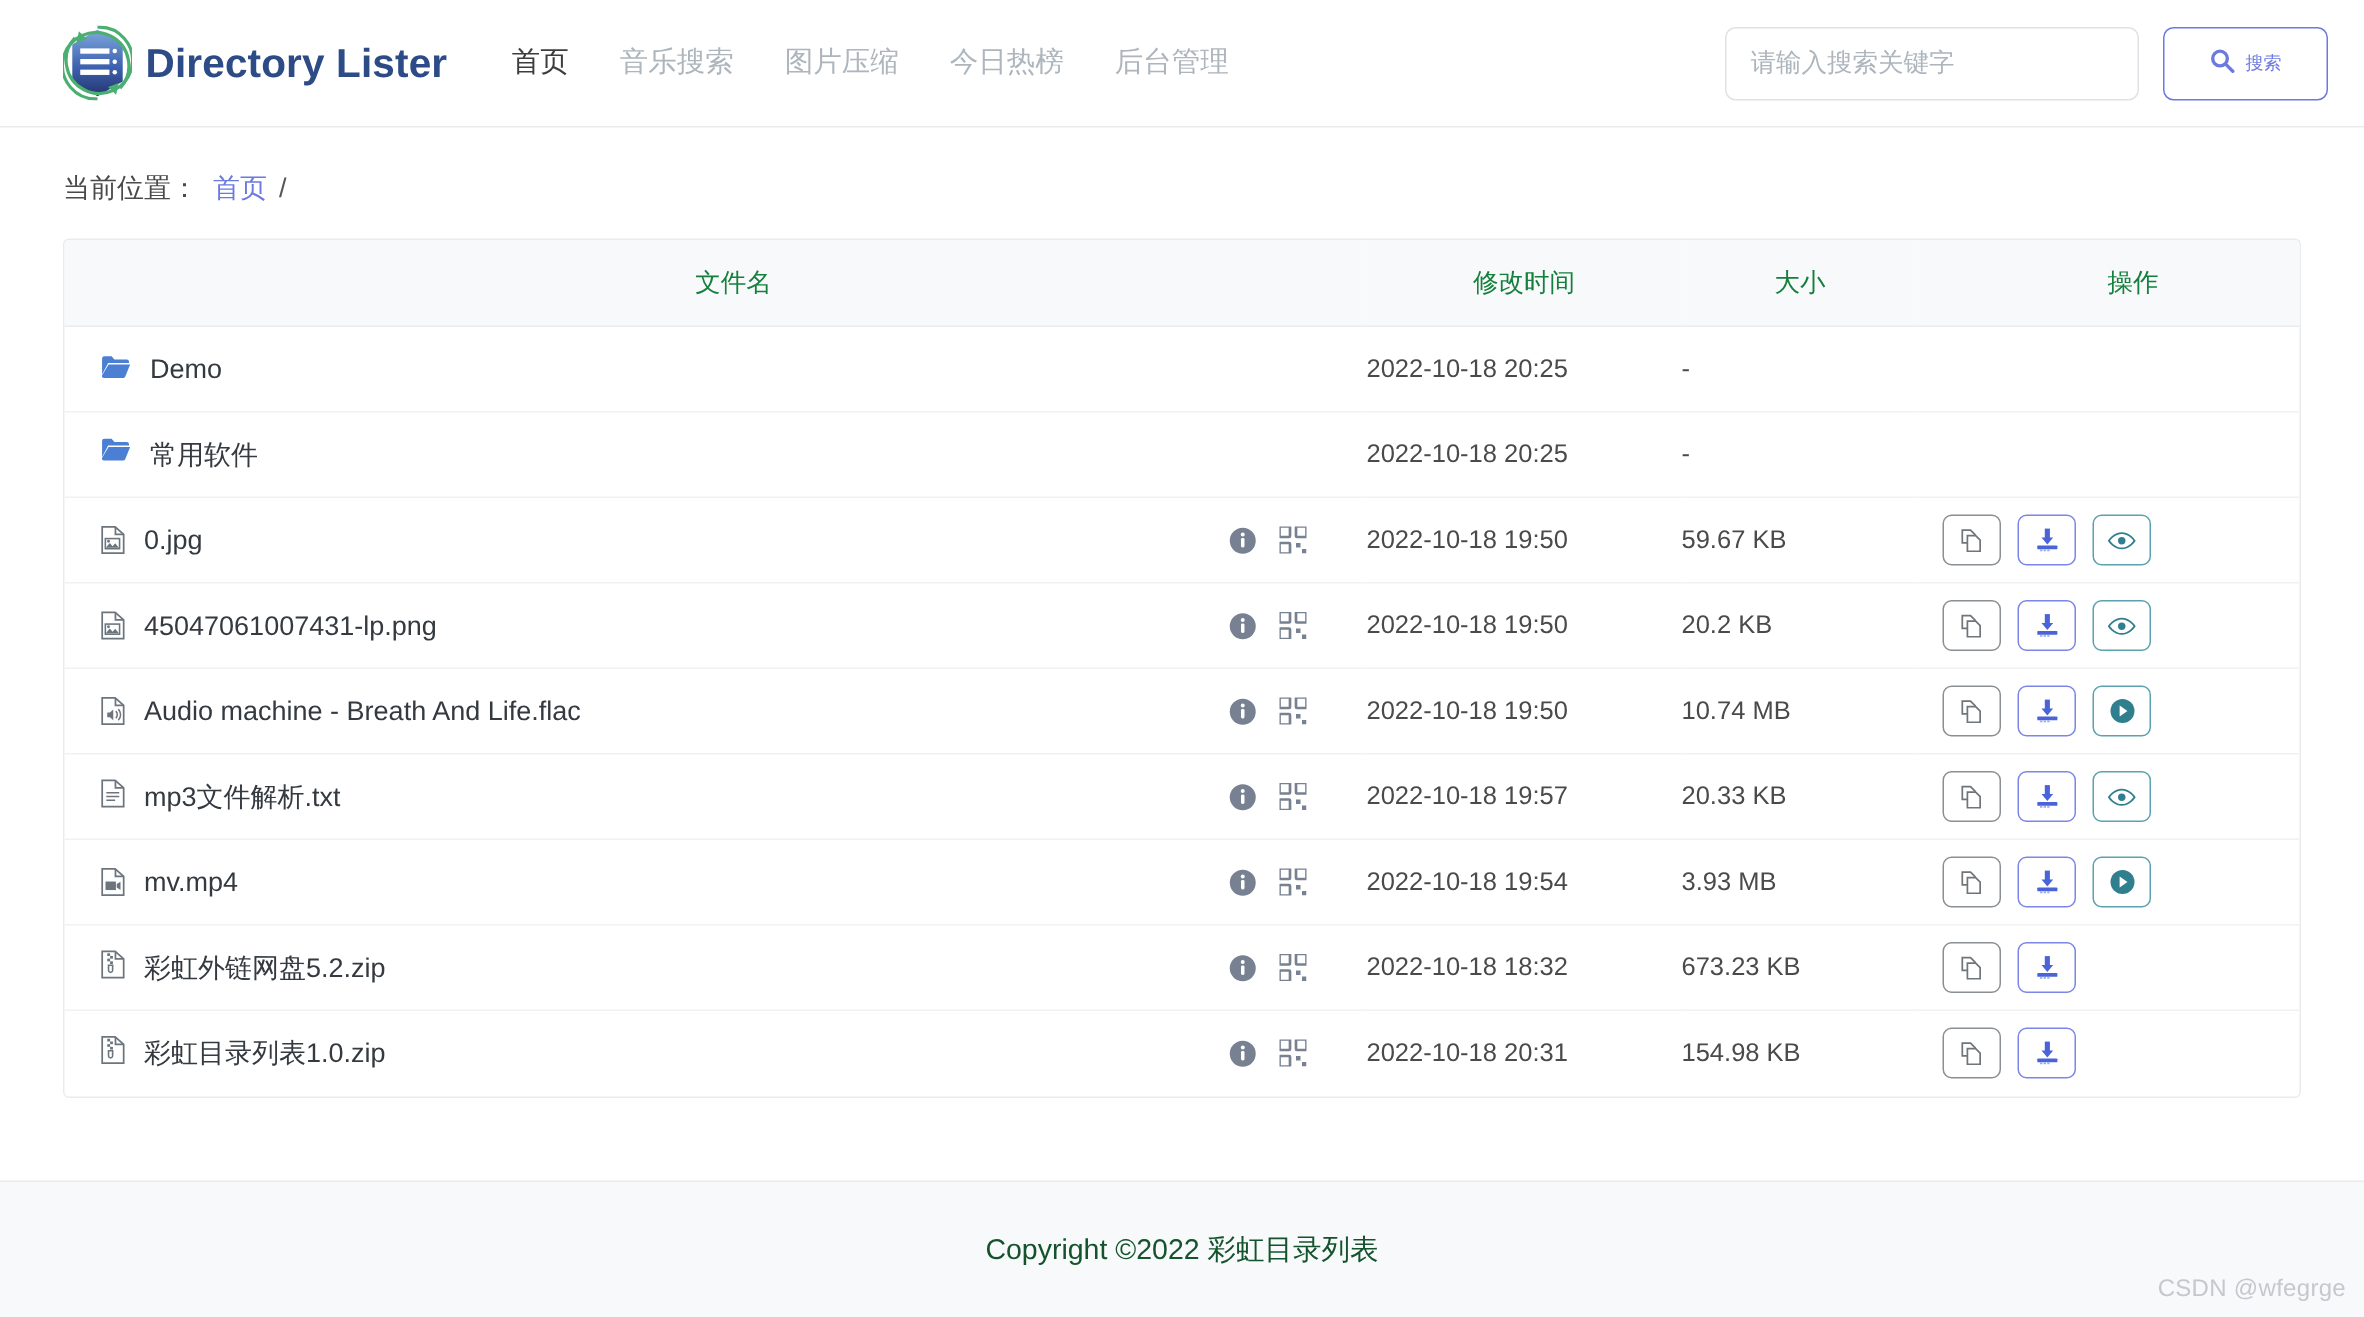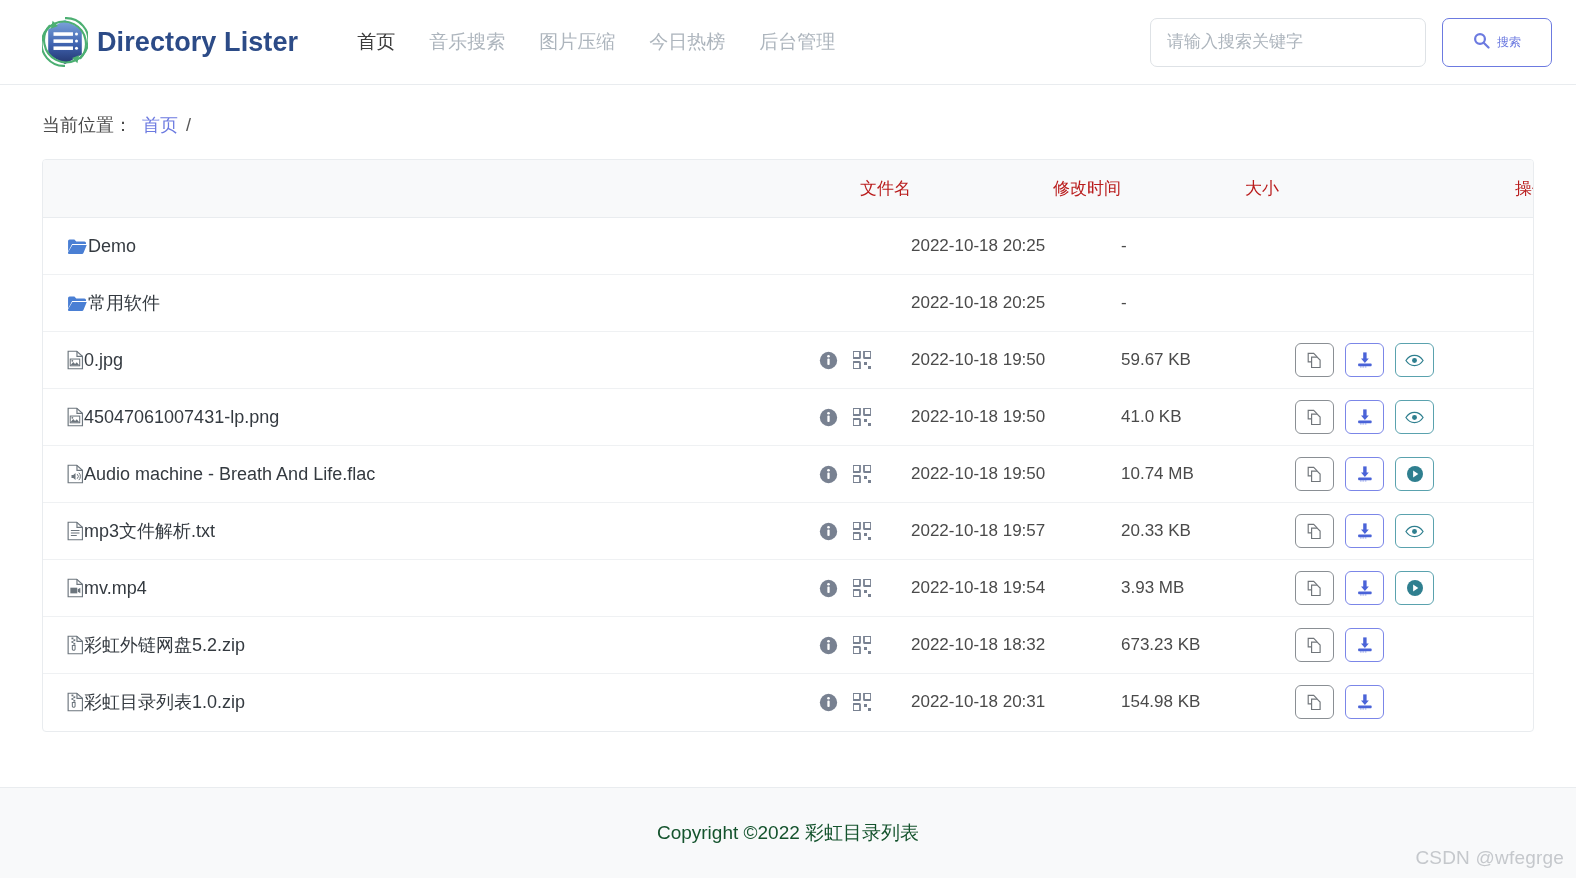--- a/index.html
+++ b/index.html
@@ -19,21 +19,21 @@
     display: flex;
     align-items: center;
     padding: 0 24px 0 42px;
     border-bottom: 1px solid #e9ecef;
     background: #fff;
   }
   .brand {
     display: flex;
     align-items: center;
     gap: 9px;
-    margin-right: 42px;
+    margin-right: 26px;
     text-decoration: none;
   }
   .brand-logo { width: 46px; height: 50px; flex: 0 0 46px; }
   .brand-text {
     font-size: 27px;
     font-weight: bold;
     color: #2c4b87;
     letter-spacing: 0.1px;
     white-space: nowrap;
   }
@@ -108,43 +108,43 @@
     border: 1px solid #e9ecef;
     border-radius: 4px;
     overflow: hidden;
     background: #fff;
   }
   table { width: 100%; border-collapse: collapse; table-layout: fixed; }
   thead th {
     background: #f8f9fa;
     font-weight: normal;
     font-size: 17px;
-    color: #b91c1c;
-    text-align: right;
+    color: #15803d;
+    text-align: center;
     padding: 17px 0 17px 0;
     border-bottom: 1px solid #e9ecef;
   }
   .col-name   { width: 868px; padding-left: 24px !important; }
   .col-time   { width: 210px; }
   .col-size   { width: 158px; }
   .col-act    { width: 270px; padding-left: 16px !important; }
 
   tbody td {
     padding: 0;
     height: 57px;
     font-size: 17px;
     color: #4a4a4a;
     border-bottom: 1px solid #eff1f3;
     vertical-align: middle;
   }
   tbody tr:last-child td { border-bottom: none; }
 
   .name-cell {
     display: flex;
-    align-items: center;
+    gap: 12px;
     padding-left: 24px;
   }
   .file-name {
     font-size: 18px;
     color: #343a40;
     white-space: nowrap;
     overflow: hidden;
     text-overflow: ellipsis;
   }
 
@@ -185,21 +185,21 @@
     display: flex;
     align-items: center;
     justify-content: center;
     font-size: 19px;
     color: #14532d;
   }
   .watermark {
     position: absolute;
     right: 12px;
     bottom: 9px;
-    font-size: 19px;
+    font-size: 16px;
     color: #c5c8cc;
     letter-spacing: 0.2px;
     pointer-events: none;
   }
 </style>
 </head>
 <body>
 
 <div class="navbar">
 
@@ -398,21 +398,21 @@
                       <rect x="11" y="0" width="7" height="7" rx="0.6" fill="none" stroke="#788191" stroke-width="1.8"></rect>
                       <rect x="0" y="11" width="7" height="7" rx="0.6" fill="none" stroke="#788191" stroke-width="1.8"></rect>
                       <rect x="11" y="11" width="3" height="3"></rect>
                       <rect x="15" y="15" width="3" height="3"></rect>
                     </svg>
                   </span>
                 </span>
      </div>
             </td>
             <td class="time-cell">2022-10-18 19:50</td>
-            <td class="size-cell">41.0 KB</td>
+            <td class="size-cell">20.2 KB</td>
             <td>
               <div class="actions">
                 <button class="act-btn act-copy">
            <span style="display:inline-flex">
                     <svg width="17" height="17" viewBox="0 0 17 17" fill="none" stroke="#70757a" stroke-width="1.15">
                       <path d="M2.2 1.4h5.5l3 3v5.5h-8.5z"></path>
                       <path d="M5.6 5.1h5.5l3 3v7.4h-8.5z" fill="#fff"></path>
                     </svg>
                   </span>
          </button>

